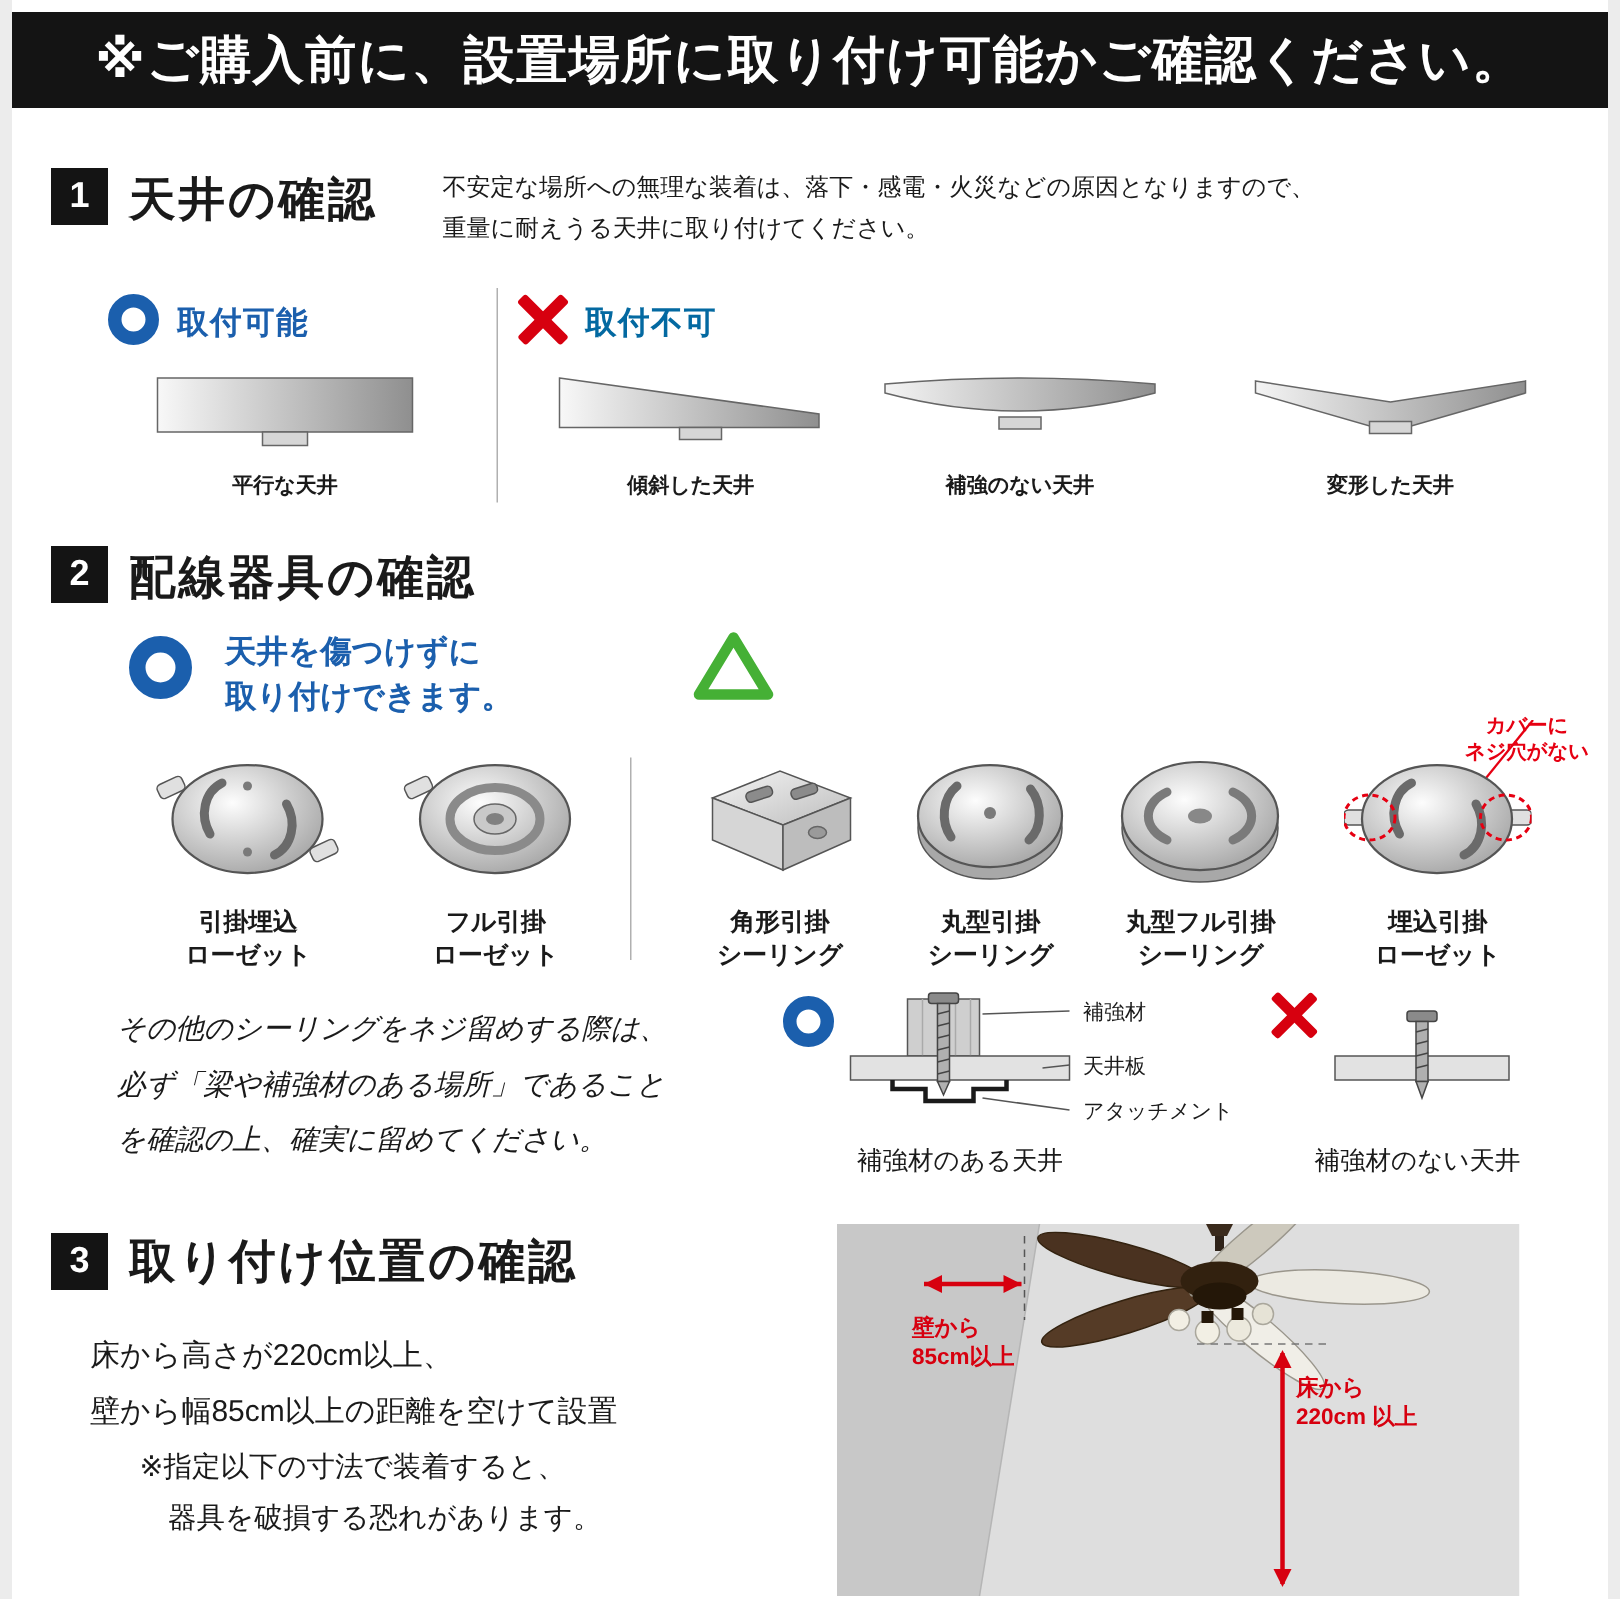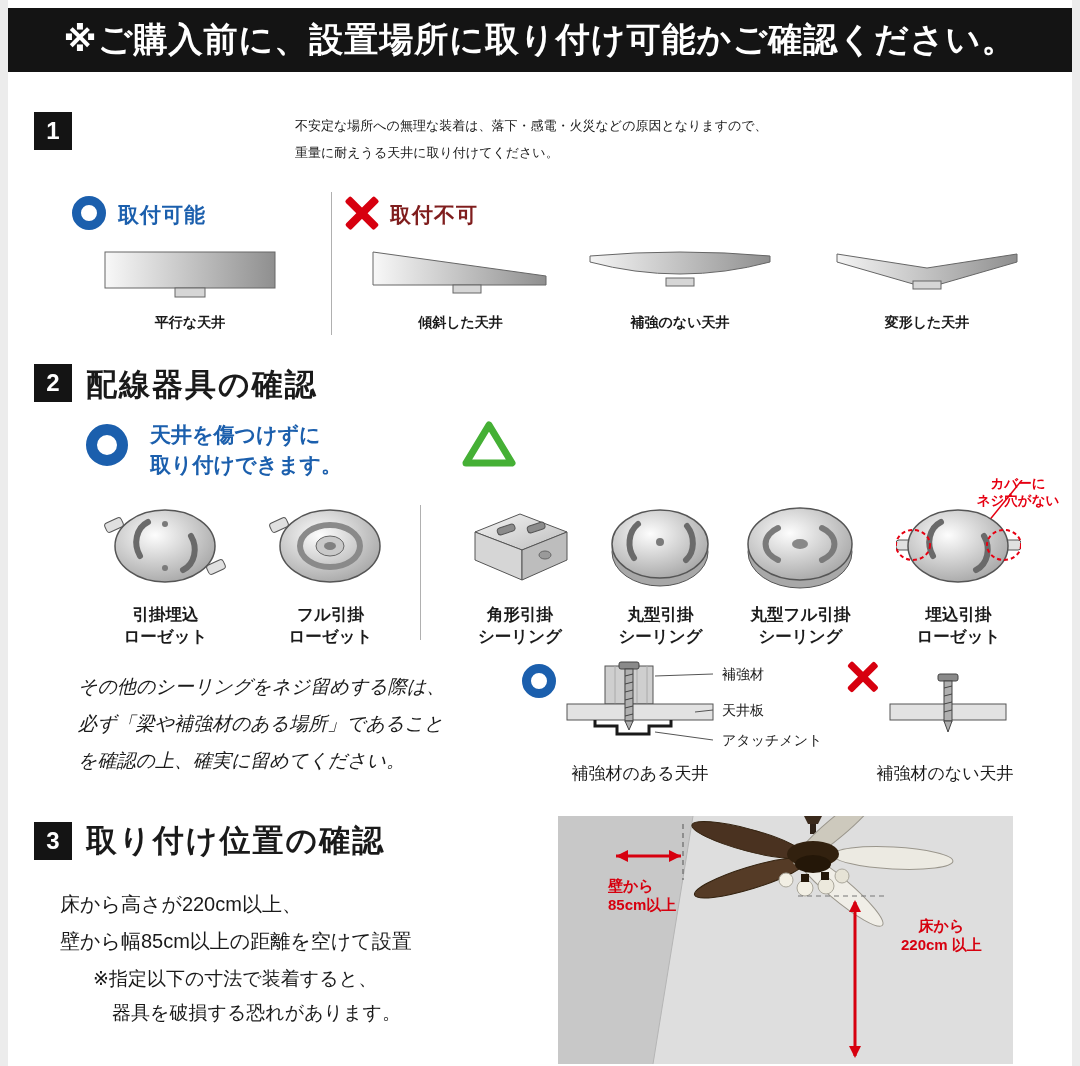--- a/index.html
+++ b/index.html
@@ -9,30 +9,30 @@
   .preline{white-space:pre-line;}
   .edge{position:absolute;top:0;width:8px;height:1066px;background:#ececec;}
   
   .banner{left:8px;top:8px;width:1064px;height:64px;background:#141414;color:#fff;
           display:flex;align-items:center;justify-content:center;
           font-size:34px;font-weight:800;letter-spacing:1px;}
   
   .numbox{width:38px;height:38px;background:#141414;color:#fff;font-size:24px;font-weight:800;
           display:flex;align-items:center;justify-content:center;}
   .sec-title{font-size:31px;font-weight:800;letter-spacing:2px;}
-  .body-text{font-size:13px;line-height:27px;}
+  .body-text{font-size:16px;line-height:27px;}
   
   .donut{box-sizing:border-box;border-radius:50%;border-style:solid;border-color:#1b5fad;background:#fff;}
   .cross{}
   .cross::before,.cross::after{content:'';position:absolute;left:50%;top:50%;width:128%;height:24%;
          background:#d7000f;border-radius:2px;}
   .cross::before{transform:translate(-50%,-50%) rotate(45deg);}
   .cross::after{transform:translate(-50%,-50%) rotate(-45deg);}
   .ok-label{font-size:21px;font-weight:800;color:#1b5fad;letter-spacing:1px;}
-  .ng-label{font-size:21px;font-weight:800;color:#7f1d1d;letter-spacing:1px;}
+  .ng-label{font-size:21px;font-weight:800;color:#0369a1;letter-spacing:1px;}
   .vdiv{width:1px;background:#b0b0b0;}
   
   .shape-wrap{text-align:center;}
   .shape-label{font-size:14px;font-weight:700;text-align:center;margin-top:6px;}
   
   .blue-note{font-size:21px;font-weight:800;color:#1b5fad;line-height:30px;}
   .green-note{font-size:20px;font-weight:800;color:#45b035;line-height:29px;}
   .cover-note{font-size:13.5px;font-weight:700;color:#e60012;line-height:17px;text-align:center;}
   .fix-label{font-size:16.5px;font-weight:700;text-align:center;line-height:22px;margin-top:4px;}
   .screw-note{font-size:19px;line-height:37px;font-style:italic;}
@@ -50,20 +50,21 @@
   <div class="edge" style="left:0;"></div>
   <div class="edge" style="left:1072px;"></div>
 
   <div class="abs banner">
     <span>※ご購入前に、設置場所に取り付け可能かご確認ください。</span>
   </div>
 
   <div class="abs numbox" style="left:34px;top:112px;">
     <span>1</span>
   </div>
+  <div class="abs sec-title" style="left:86px;top:112px;">天井の確認</div>
   <div class="abs body-text preline" style="left:295px;top:112px;width:770px;">不安定な場所への無理な装着は、落下・感電・火災などの原因となりますので、
 重量に耐えうる天井に取り付けてください。</div>
 
   <div class="abs donut" style="left:72px;top:196px;width:34px;height:34px;border-width:9px;"></div>
   <div class="abs ok-label" style="left:118px;top:201px;font-family:Liberation Mono, monospace;">取付可能</div>
   <div class="abs cross" style="left:346px;top:197px;width:32px;height:32px;"></div>
   <div class="abs ng-label" style="left:390px;top:201px;">取付不可</div>
 
   <div class="abs vdiv" style="left:331px;top:192px;height:143px;"></div>
 
@@ -337,15 +338,15 @@
     <line x1="240" y1="80" x2="330" y2="80" stroke="#777" stroke-dasharray="5,4"></line>
     <line x1="58" y1="40" x2="123" y2="40" stroke="#d7000f" stroke-width="3"></line>
     <polygon points="58,40 70,34 70,46" fill="#d7000f"></polygon>
     <polygon points="123,40 111,34 111,46" fill="#d7000f"></polygon>
     <line x1="297" y1="86" x2="297" y2="240" stroke="#d7000f" stroke-width="3"></line>
     <polygon points="297,84 291,96 303,96" fill="#d7000f"></polygon>
     <polygon points="297,242 291,230 303,230" fill="#d7000f"></polygon>
   </svg>
   <div class="abs room-label preline" style="left:608px;top:876px;">壁から
 85cm以上</div>
-  <div class="abs room-label preline" style="left:901px;top:916px;text-align:center;">床から
+  <div class="abs room-label preline" style="left:864px;top:916px;">床から
 220cm 以上</div>
 </div>
 
 </body></html>

